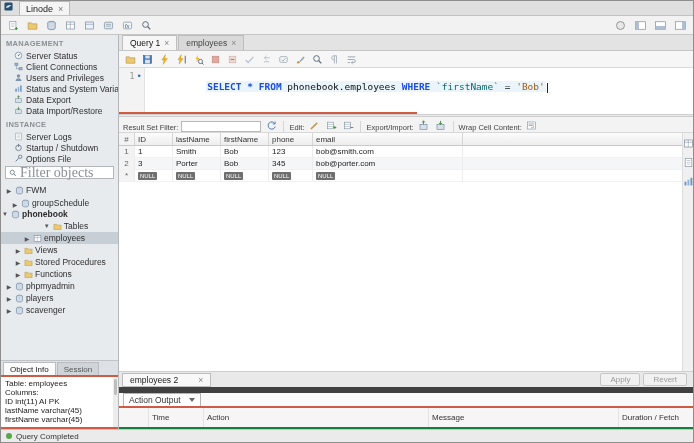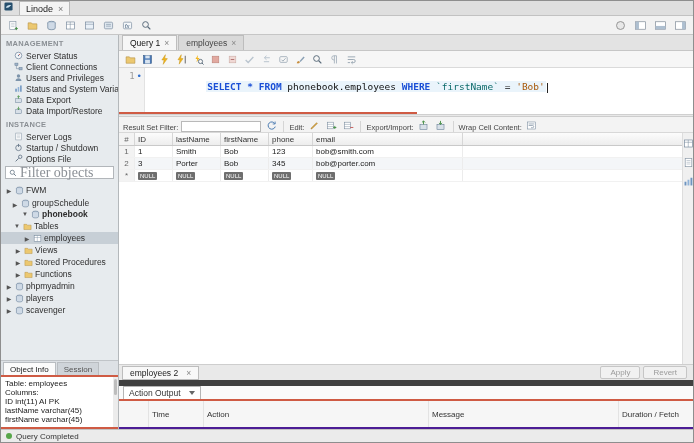--- a/index.html
+++ b/index.html
@@ -67,28 +67,28 @@
 .gcell{padding:0 3px;border-right:1px solid #d6d6d6;display:flex;align-items:center;overflow:hidden;white-space:nowrap}
 .grow{display:flex;height:12px;font-size:8px;color:#222;border-bottom:1px solid #f1f1f1;background:#fff}
 .grow.alt{background:#f4f6f8}
 .grow .gcell{border-right:1px solid #ececec}
 .gnum{width:16px;background:#f3f3f3;border-right:1px solid #d6d6d6;color:#666;justify-content:center}
 .c1{width:38px}.c2{width:48px}.c3{width:48px}.c4{width:44px}.c5{width:150px}
 .gbody{flex:1;background:#fff;overflow:hidden}
 .nullb{background:#6e6e6e;color:#fff;font-size:6px;padding:0 2px;border-radius:1px;line-height:8px}
 .gridside{width:11px;background:#f0f0f0;border-left:1px solid #ddd;display:flex;flex-direction:column;align-items:center;padding-top:3px;gap:4px;flex:0 0 auto}
 .rtabs{height:16px;background:#e9e9e9;border-top:1px solid #cecece;display:flex;align-items:center;padding:0 3px;gap:1px;flex:0 0 auto}
-.rtab{display:flex;align-items:center;gap:8px;font-size:8.5px;padding:1px 7px;height:14px;border:1px solid #bdbdbd;background:#f8f8f8;color:#222}
+.rtab{display:flex;align-items:center;gap:20px;font-size:8.5px;padding:1px 7px;height:14px;border:1px solid #bdbdbd;background:#f8f8f8;color:#222}
 .rtab .x{color:#888}
 .btns{margin-left:auto;display:flex;gap:3px;padding-right:3px}
 .btn{font-size:8px;padding:1px 9px;border:1px solid #c6c6c6;border-radius:2px;background:#f1f1f1;color:#9b9b9b}
 .actionrow{height:19px;background:#fafafa;border-top:6px solid #404040;display:flex;align-items:center;padding:0 4px;flex:0 0 auto}
 .dropdown{display:flex;align-items:center;gap:8px;border:1px solid #b5b5b5;background:#fff;font-size:8.5px;color:#333;padding:1px 5px;height:14px}
 .chev{width:0;height:0;border-left:3px solid transparent;border-right:3px solid transparent;border-top:4px solid #666}
-.outhead{height:30px;background:#f6f6f6;border-top:2px solid #cf5b44;border-bottom:2px solid #4c1d95;display:flex;align-items:center;font-size:8px;color:#333;flex:0 0 auto}
+.outhead{height:23px;background:#f6f6f6;border-top:2px solid #cf5b44;border-bottom:2px solid #15803d;display:flex;align-items:center;font-size:8px;color:#333;flex:0 0 auto}
 .ocell{padding:0 3px;border-right:1px solid #e3e3e3;height:100%;display:flex;align-items:center;overflow:hidden;white-space:nowrap}
 .oc0{width:30px}.oc1{width:55px}.oc2{width:225px}.oc3{width:190px}.oc4{flex:1;border-right:none}
 .statusbar{height:13px;background:#ebebeb;border-top:1px solid #c3c3c3;display:flex;align-items:center;gap:4px;padding:0 5px;font-size:8px;color:#333;flex:0 0 auto}
 .sdot{width:6px;height:6px;border-radius:50%;background:#57a64a;flex:0 0 auto}
 </style>
 </head>
 <body>
 
 <div class="app">
 
@@ -303,31 +303,31 @@
           <div class="trow" style="padding-left: 10px; align-items: flex-end;">
             <span class="arr">▶</span>
             <span class="ic">
               <svg viewBox="0 0 10 10">
                 <ellipse cx="5" cy="2.6" rx="3.4" ry="1.4" fill="#b9c8d8" stroke="#5f7891" stroke-width="0.6"></ellipse>
                 <path d="M1.6 2.6v4.8c0 .8 1.5 1.4 3.4 1.4s3.4-.6 3.4-1.4V2.6" fill="#cfdae6" stroke="#5f7891" stroke-width="0.6"></path>
               </svg>
             </span>
             <span>groupSchedule</span>
           </div>
-          <div class="trow bold" style="padding-left: 20px;">
+          <div class="trow bold" style="padding-left: 0;">
             <span class="arr">▼</span>
             <span class="ic">
               <svg viewBox="0 0 10 10">
                 <ellipse cx="5" cy="2.6" rx="3.4" ry="1.4" fill="#b9c8d8" stroke="#5f7891" stroke-width="0.6"></ellipse>
                 <path d="M1.6 2.6v4.8c0 .8 1.5 1.4 3.4 1.4s3.4-.6 3.4-1.4V2.6" fill="#cfdae6" stroke="#5f7891" stroke-width="0.6"></path>
               </svg>
             </span>
             <span>phonebook</span>
           </div>
-          <div class="trow" style="padding-left: 12px;">
+          <div class="trow" style="padding-left: 12px; justify-content: center;">
             <span class="arr">▼</span>
             <span class="ic">
               <svg viewBox="0 0 10 10">
                 <path d="M1 2.6h3l.8.9H9v4.9H1z" fill="#ecc870" stroke="#b08c3e" stroke-width="0.5"></path>
               </svg>
             </span>
             <span>Tables</span>
           </div>
           <div class="trow sel" style="padding-left: 22px;">
             <span class="arr">▶</span>

